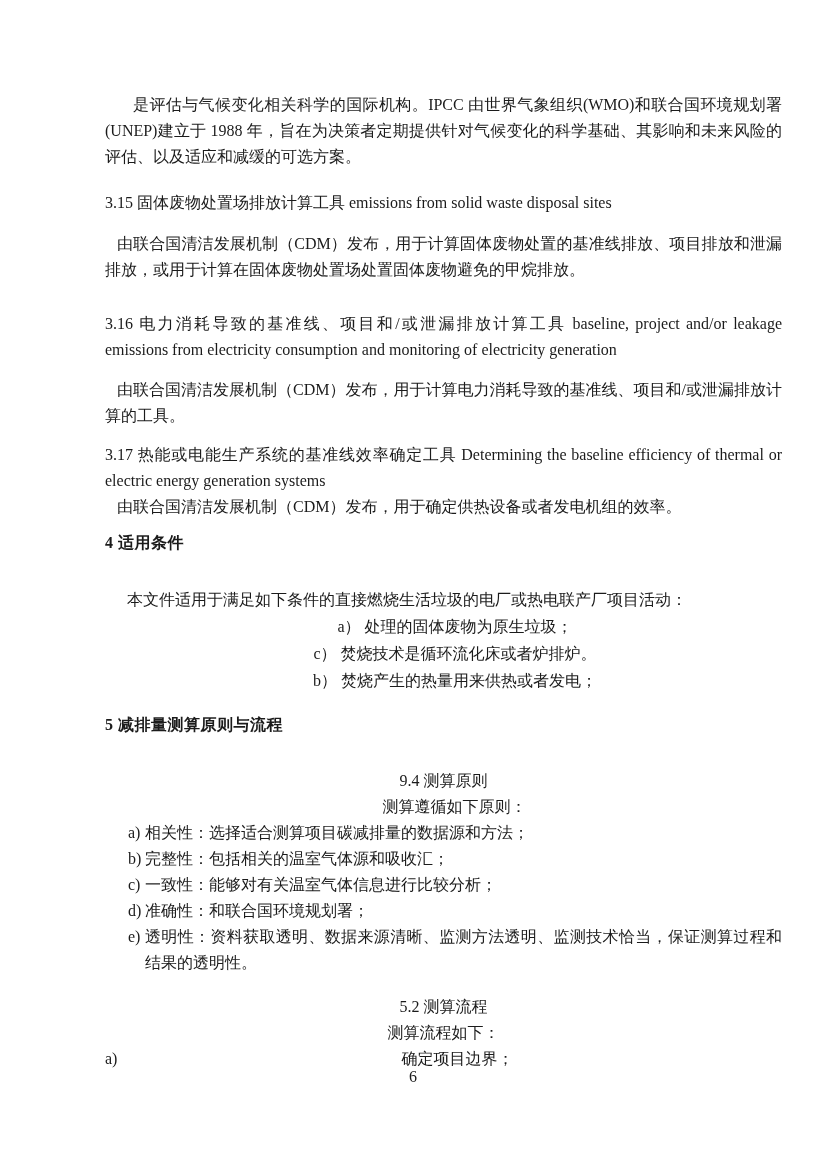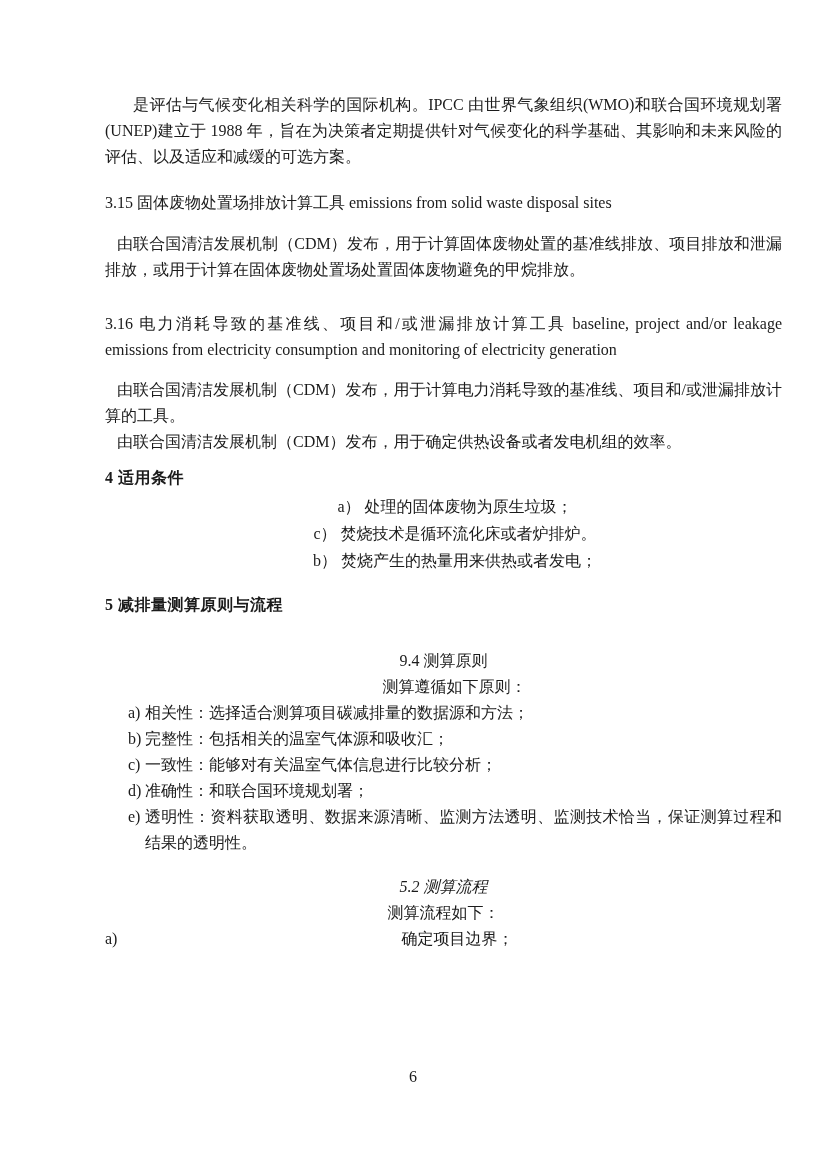--- a/index.html
+++ b/index.html
@@ -51,21 +51,21 @@
 
   
   .s4-block { line-height: 27px; }
   .s4-intro { margin-top: 28px; text-indent: 22px; text-align: justify; }
   .s4-item  { padding-left: 23px; }
   .s4-item .marker { display: inline-block; margin-right: 4px; }
 
   
   .sub-heading { line-height: 26px; }
   .sub51-heading { margin-top: 28px; }
-  .sub52-heading { margin-top: 18px; font-style: italic; }
+  .sub52-heading { margin-top: 18px; }
   .lead-51 { text-indent: 22px; }
   .lead-52 { text-indent: 0; }
   .li-51 {
     position: relative;
     padding-left: 40px;
     text-align: justify;
   }
   .li-51 .marker {
     position: absolute;
     left: 23px;
@@ -95,26 +95,28 @@
     <p class="term-heading t315-heading">3.15 固体废物处置场排放计算工具 emissions from solid waste disposal sites</p>
     <p class="term-desc t315-desc">由联合国清洁发展机制（CDM）发布，用于计算固体废物处置的基准线排放、项目排放和泄漏排放，或用于计算在固体废物处置场处置固体废物避免的甲烷排放。</p>
   </div>
 
   <div>
     <p class="term-heading t316-heading">3.16 电力消耗导致的基准线、项目和/或泄漏排放计算工具 baseline, project and/or leakage emissions from electricity consumption and monitoring of electricity generation</p>
     <p class="term-desc t316-desc">由联合国清洁发展机制（CDM）发布，用于计算电力消耗导致的基准线、项目和/或泄漏排放计算的工具。</p>
   </div>
 
   <div>
+    <p class="term-heading t317-heading">3.17 热能或电能生产系统的基准线效率确定工具 Determining the baseline efficiency of thermal or electric energy generation systems</p>
     <p class="term-desc t317-desc">由联合国清洁发展机制（CDM）发布，用于确定供热设备或者发电机组的效率。</p>
   </div>
 
   <h2 class="sec-heading h4-heading">4 适用条件</h2>
 
   <div class="s4-block">
+    <p class="s4-intro">本文件适用于满足如下条件的直接燃烧生活垃圾的电厂或热电联产厂项目活动：</p>
     <p class="s4-item">
       <span class="marker">a）</span><span>处理的固体废物为原生垃圾；</span>
     </p>
     <p class="s4-item">
       <span class="marker">c）</span><span>焚烧技术是循环流化床或者炉排炉。</span>
     </p>
     <p class="s4-item">
       <span class="marker">b）</span><span>焚烧产生的热量用来供热或者发电；</span>
     </p>
   </div>

